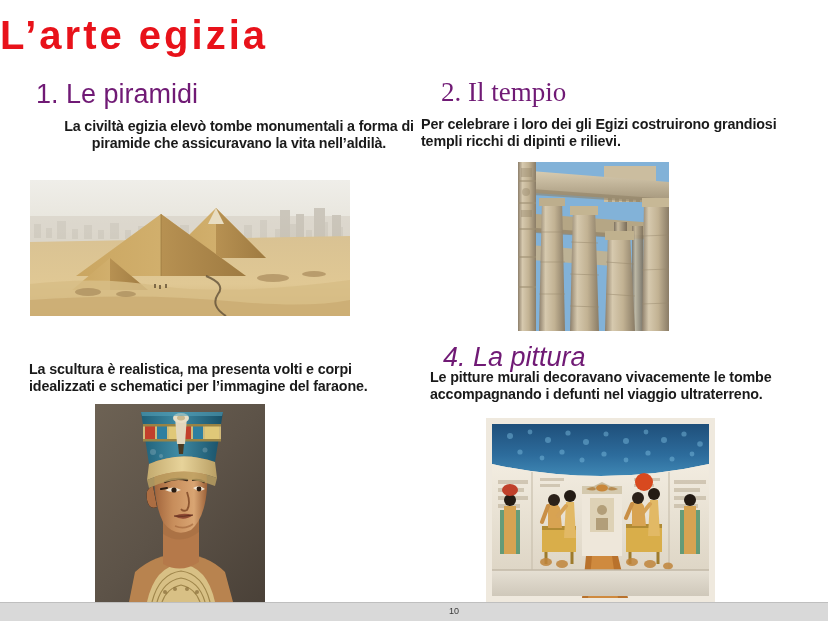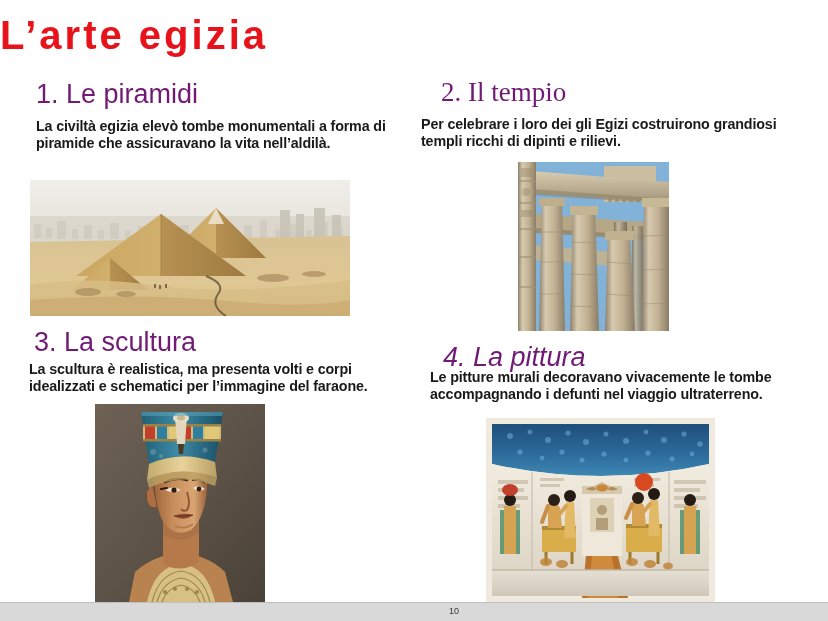--- a/index.html
+++ b/index.html
@@ -46,21 +46,21 @@
   .sec-body {
     position: absolute;
     font-size: 14.3px;
     font-weight: bold;
     color: #1a1a1a;
     line-height: 1.22;
     letter-spacing: -0.15px;
   }
 
   #head-1 { left: 36px;  top: 80px; }
-  #body-1 { left: 36px;  top: 118px; width: 390px; }
+  #body-1 { left: 44px;  top: 118px; width: 390px; text-align: center; }
   #head-2 { left: 441px; top: 78px; font-family: Liberation Serif, serif; }
   #body-2 { left: 421px; top: 116px; width: 400px; }
   #head-3 { left: 34px;  top: 328px; }
   #body-3 { left: 29px;  top: 361px; width: 385px; }
   #head-4 { left: 443px; top: 343px; font-style: italic; }
   #body-4 { left: 430px; top: 369px; width: 395px; }
 
   
   .pic {
     position: absolute;
@@ -285,21 +285,20 @@
       </g>
 
       <g fill="#8b7c60" opacity="0.35">
         <rect x="3" y="6" width="11" height="9"></rect>
         <rect x="3" y="48" width="11" height="7"></rect>
         <circle cx="8" cy="30" r="4"></circle>
       </g>
     </svg>
   </div>
 
-  <div class="sec-head" id="head-3">3. La scultura</div>
   <div class="sec-body" id="body-3">La scultura è realistica, ma presenta volti e corpi idealizzati e schematici per l’immagine del faraone.</div>
 
   <div class="pic" id="pic-bust">
     <svg viewBox="0 0 170 198" preserveAspectRatio="none">
       <defs>
         <linearGradient id="bgBust" x1="0" y1="0" x2="1" y2="1">
           <stop offset="0%" stop-color="#6d6254"></stop>
           <stop offset="50%" stop-color="#5d5348"></stop>
           <stop offset="100%" stop-color="#4a4138"></stop>
         </linearGradient>

